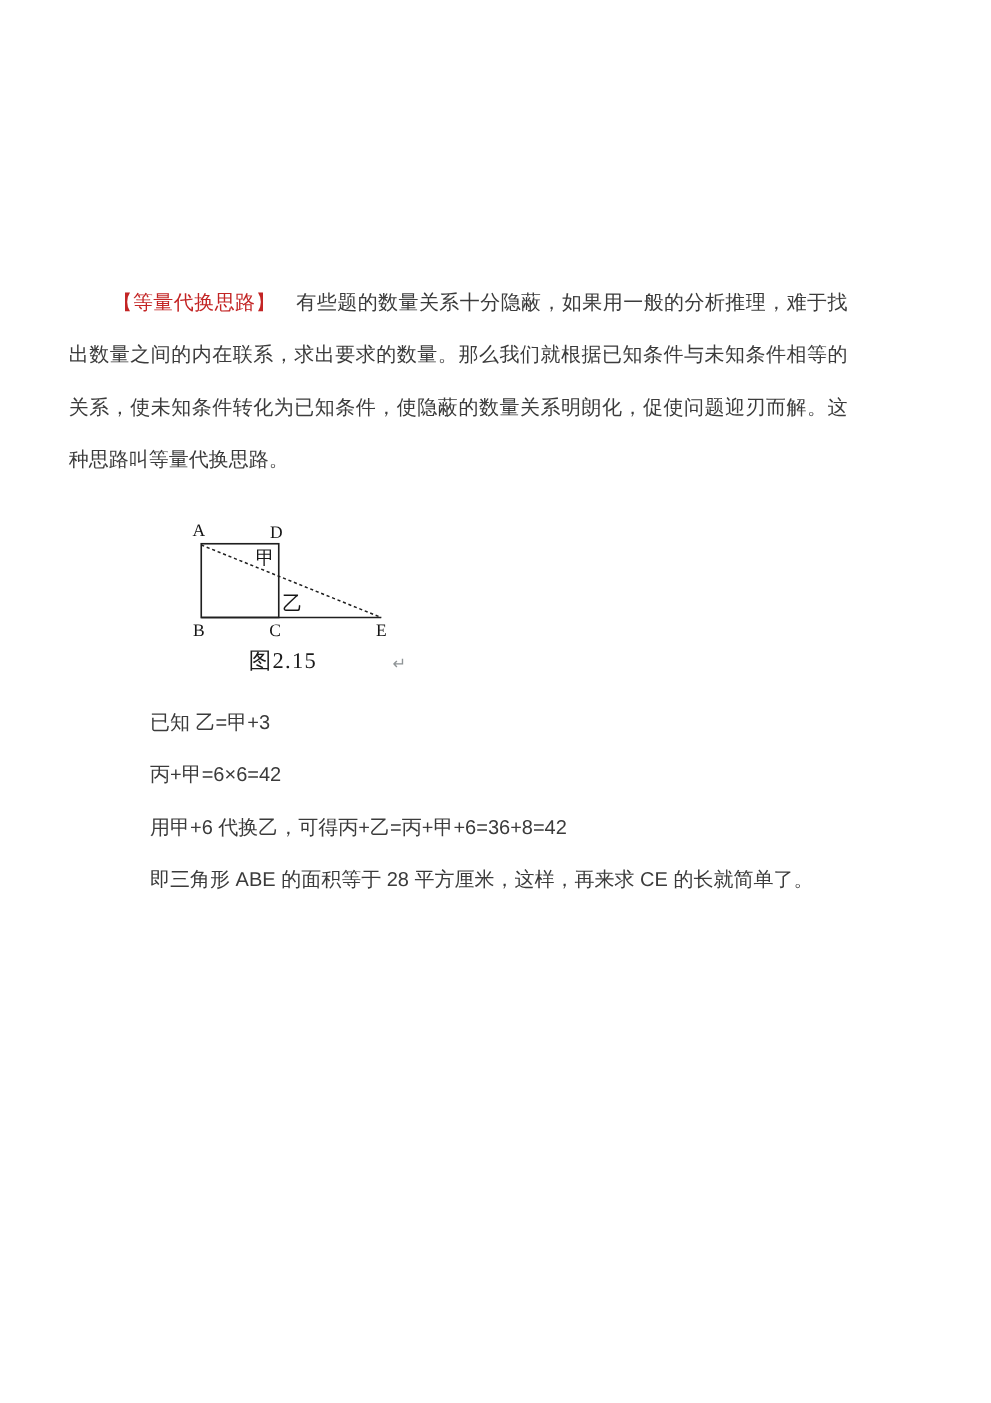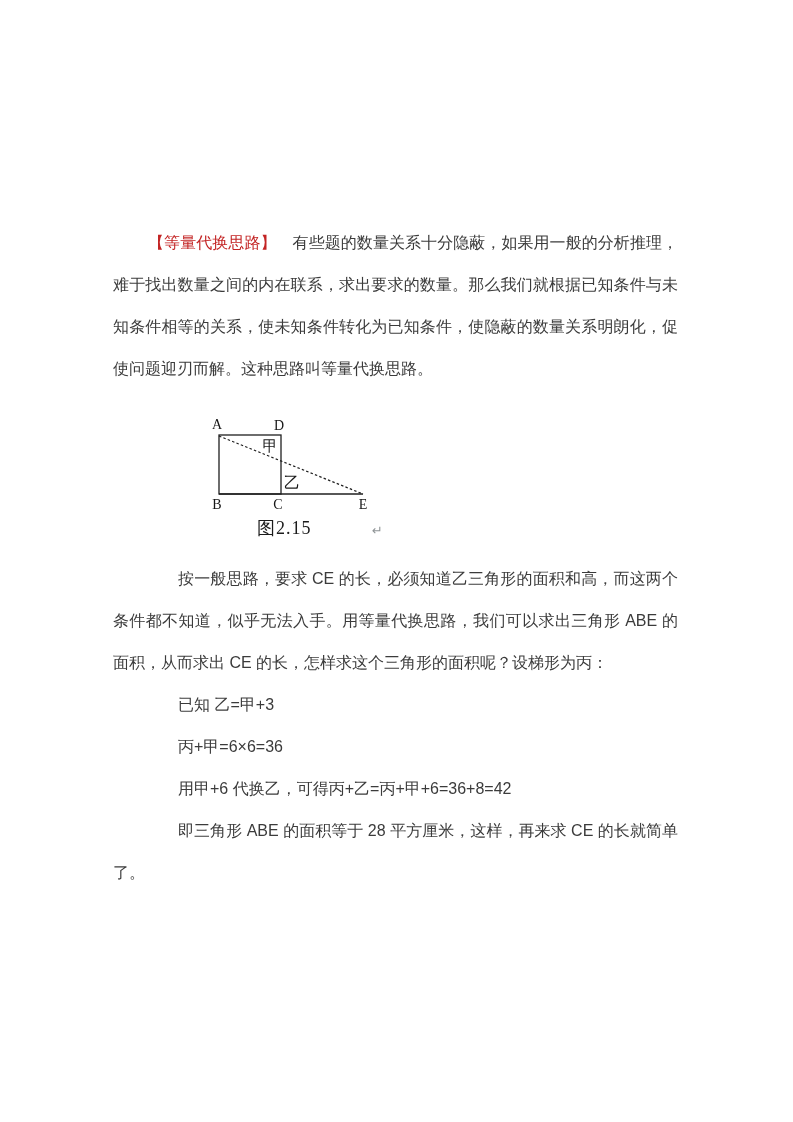--- a/index.html
+++ b/index.html
@@ -9,21 +9,21 @@
   }
   body {
     width: 793px;
     height: 1122px;
     overflow: hidden;
   }
   .page {
     box-sizing: border-box;
     width: 793px;
     height: 998px;
-    padding: 222px 115px 0 113px;
+    padding: 222px 115px 0 55px;
     background: #ffffff;
     font-family: "Liberation Sans", sans-serif;
     font-size: 16px;
     line-height: 42px;
     color: #3b3b3b;
   }
   .para {
     margin: 0;
     text-align: justify;
     text-justify: inter-ideograph;
@@ -85,23 +85,22 @@
       <text x="70" y="40" font-size="15" text-anchor="middle" class="fig-label">甲</text>
       <text x="92" y="77" font-size="16" text-anchor="middle" class="fig-label">乙</text>
 
       <text x="57" y="123" font-size="18" class="fig-caption">图2.15</text>
 
       <text x="172" y="124" font-size="13" class="fig-mark">↵</text>
     </svg>
   </div>
 
 
-  <p class="para indent-lg">按一般思路，要求 CE 的长，必须知道乙三角形的面积和高，而这两个条件都不知道，似乎无法入手。用等量代换思路，我们可以求出三角形 ABE 的面积，从而求出 CE 的长，怎样求这个三角形的面积呢？设梯形为丙：</p>
 
   <p class="para indent-lg">已知 乙=甲+3</p>
 
-  <p class="para indent-lg">丙+甲=6×6=36</p>
+  <p class="para indent-lg">丙+甲=6×6=42</p>
 
   <p class="para indent-lg">用甲+6 代换乙，可得丙+乙=丙+甲+6=36+8=42</p>
 
   <p class="para indent-lg">即三角形 ABE 的面积等于 28 平方厘米，这样，再来求 CE 的长就简单了。</p>
 
 </div>
 
 </body></html>

